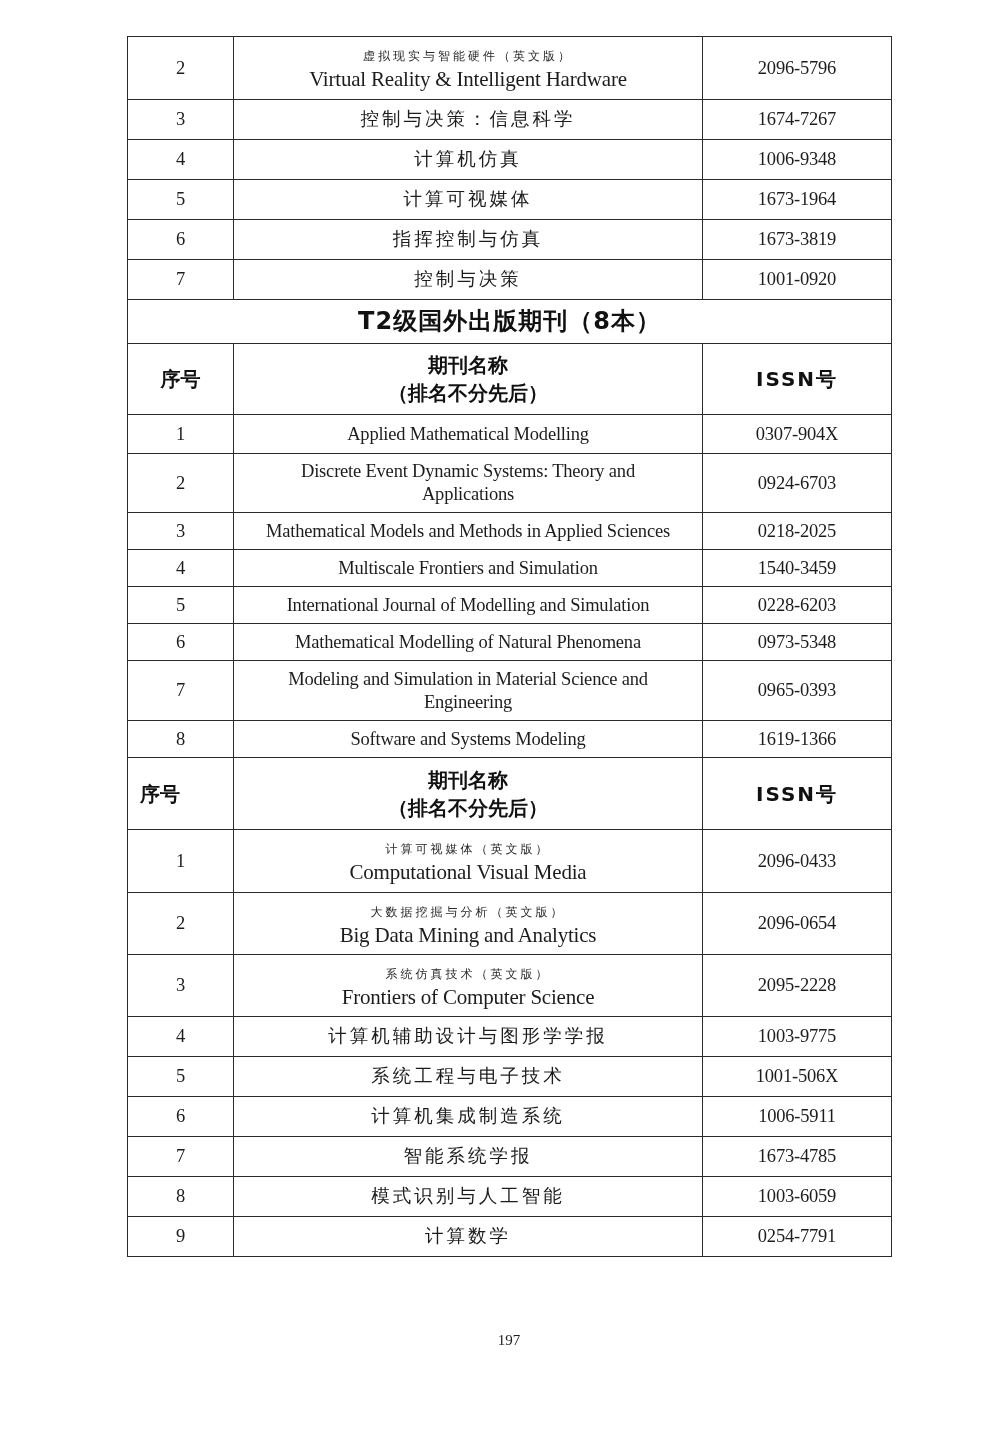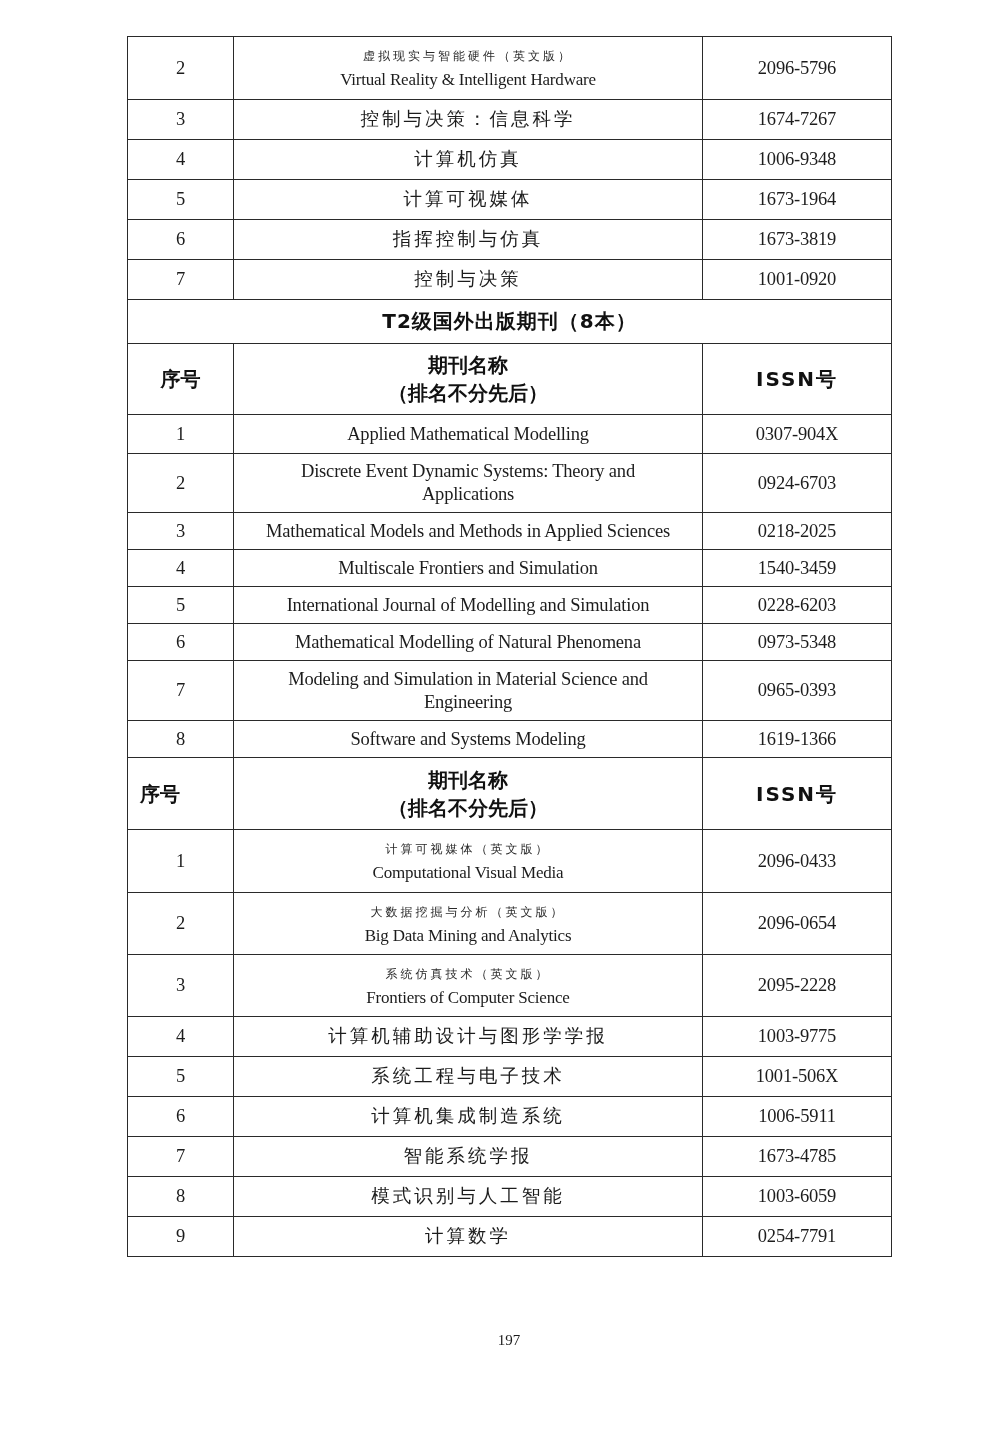--- a/index.html
+++ b/index.html
@@ -45,33 +45,33 @@
 
   .cn {
     font-family: Liberation Sans, sans-serif;
     font-size: 12px;
     letter-spacing: 3px;
     color: #2a2a2a;
     font-weight: normal;
   }
   .en {
     font-family: "Liberation Serif", serif;
-    font-size: 17px;
+    font-size: 21px;
     letter-spacing: -0.2px;
   }
   .issn {
     font-family: "Liberation Serif", serif;
     font-size: 18.5px;
     letter-spacing: -0.2px;
   }
   td.top { vertical-align: top; padding-top: 6px; }
 
   tr.section td {
     font-family: "DejaVu Sans", "Liberation Sans", sans-serif;
-    font-size: 20px;
+    font-size: 24px;
     font-weight: bold;
     letter-spacing: 1px;
     color: #111;
   }
   tr.hdr td {
     font-family: "DejaVu Sans", "Liberation Sans", sans-serif;
     font-size: 20px;
     font-weight: bold;
     line-height: 28px;
     color: #111;

